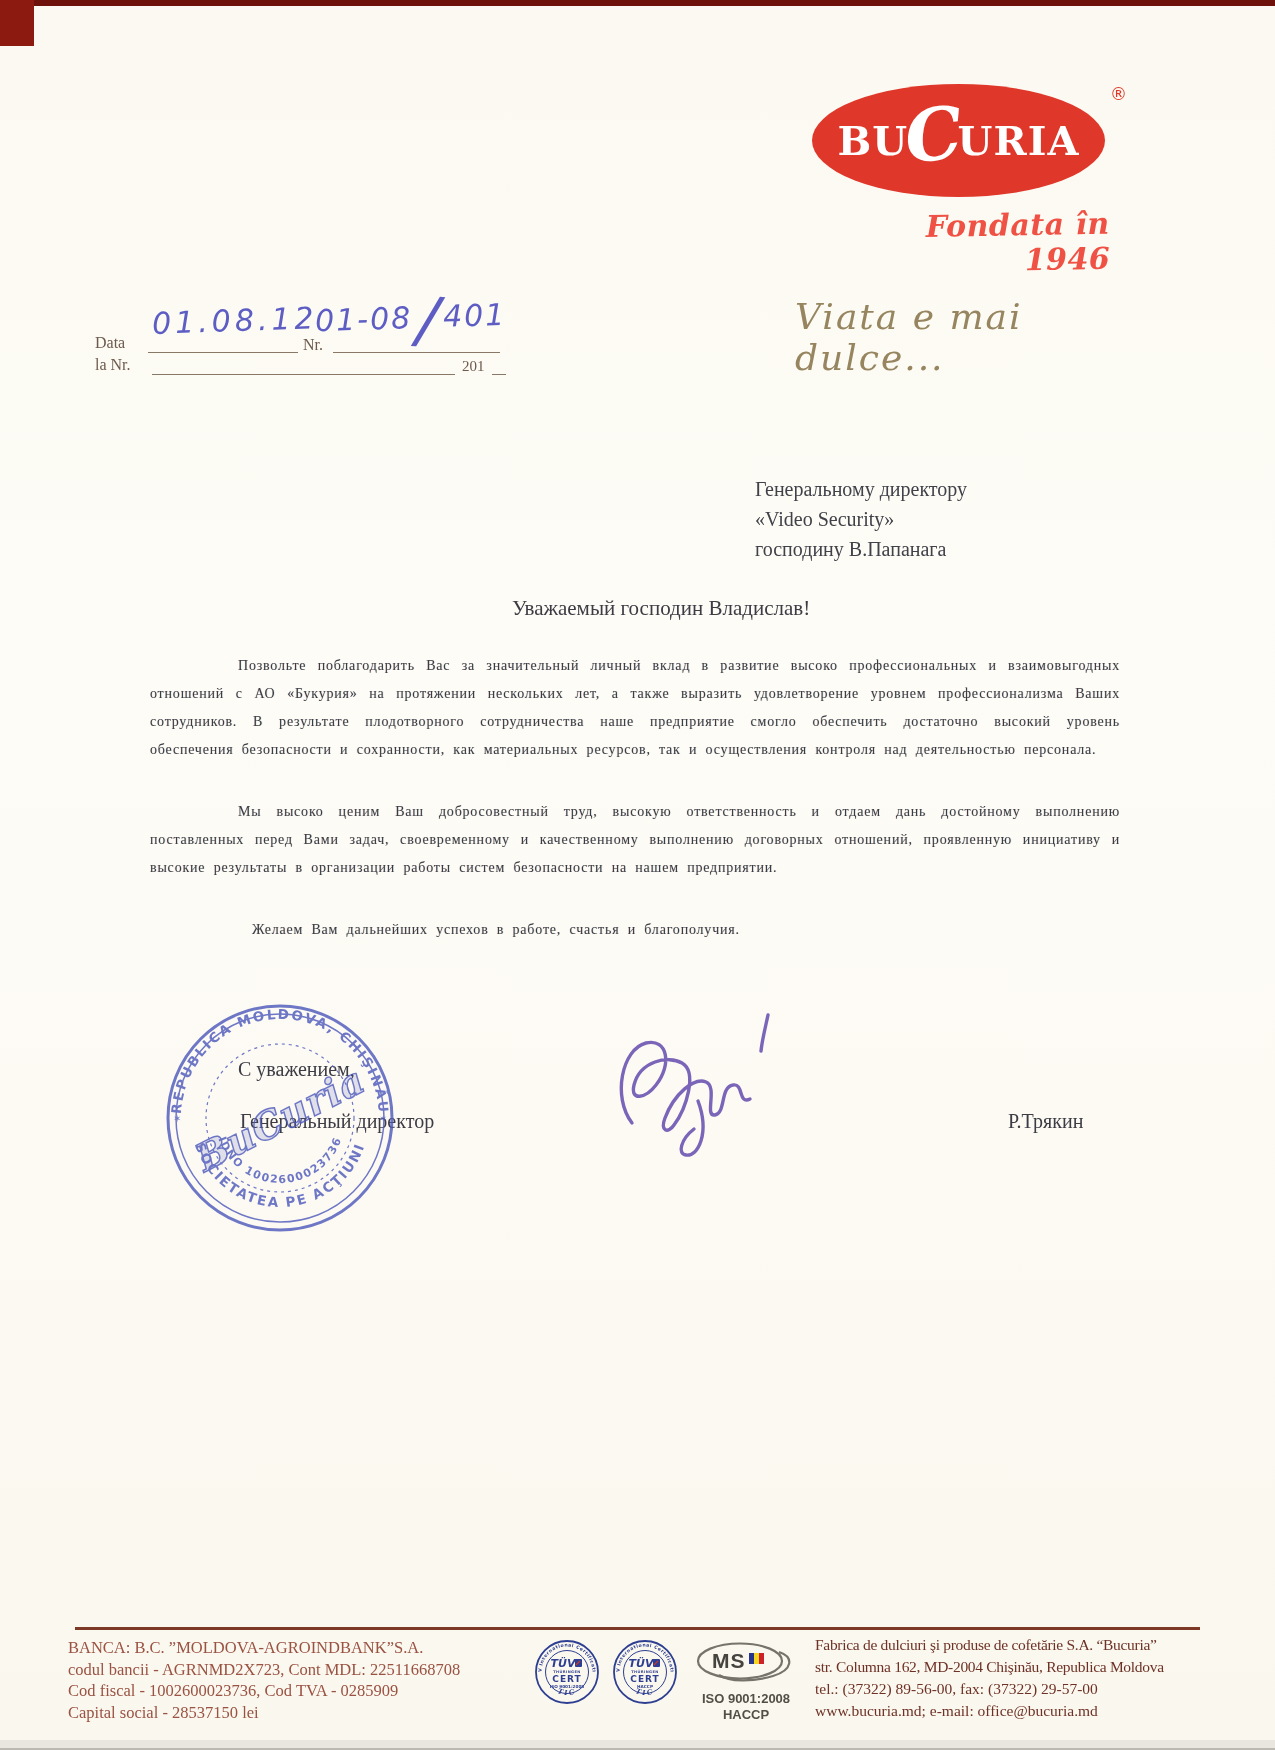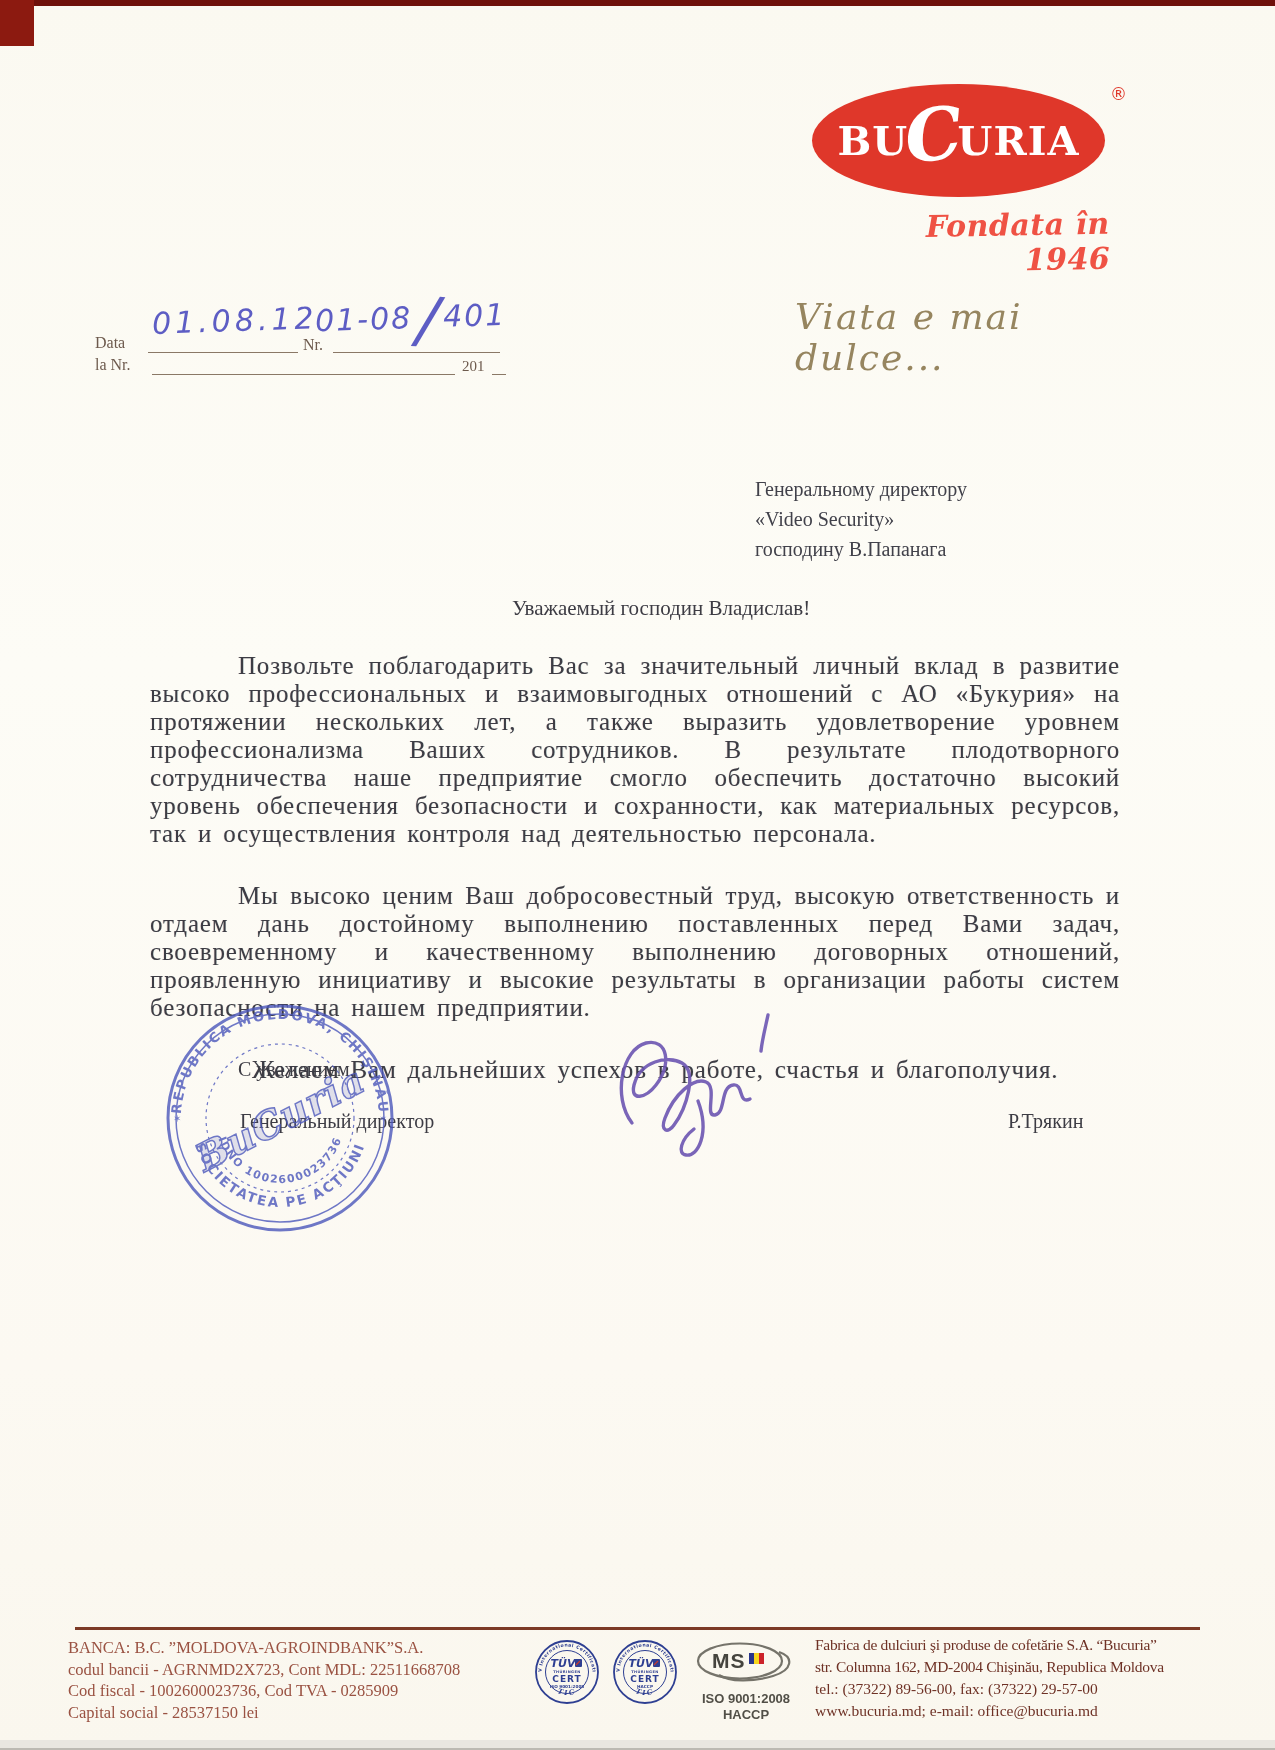--- a/index.html
+++ b/index.html
@@ -23,21 +23,21 @@
   
   .ref-label{position:absolute;font-size:16px;color:#6d5a4d;}
   .rule{position:absolute;height:0;border-bottom:1.6px solid #8a7866;}
   .hand{position:absolute;font-family:"DejaVu Sans",cursive;font-style:italic;color:#5d5dc4;}
   .hw-date{left:152px;top:303px;font-size:30px;letter-spacing:4px;transform:rotate(-2deg);}
   .hw-nr{left:315px;top:300px;font-size:30px;letter-spacing:2px;transform:rotate(-2deg);white-space:nowrap;}
   .hw-slash{display:inline-block;font-size:62px;font-style:italic;line-height:0;vertical-align:-14px;margin:0 3px 0 5px;transform:rotate(6deg);}
   
   .addressee{position:absolute;left:755px;top:474px;font-size:20px;line-height:30px;color:#41414a;}
   .salutation{position:absolute;left:512px;top:596px;font-size:21px;color:#3d3c44;}
-  .letter-body{position:absolute;left:150px;top:652px;width:970px;font-size:25px;line-height:28px;
+  .letter-body{position:absolute;left:150px;top:652px;width:970px;font-size:14px;line-height:28px;
                text-align:justify;color:#3d3c44;letter-spacing:.8px;word-spacing:4px;}
   .letter-body p{margin:0 0 34px;text-indent:88px;
                text-shadow:.6px 0 0 rgba(0,150,160,.14),-.6px 0 0 rgba(190,40,40,.12);}
   .letter-body p:last-child{margin:14px;}
   .closing{position:absolute;left:238px;top:1058px;font-size:20px;color:#3d3c44;}
   .signer-title{position:absolute;left:240px;top:1110px;font-size:20px;color:#3d3c44;}
   .signer-name{position:absolute;left:1008px;top:1110px;font-size:20px;color:#3d3c44;}
   
   .stamp{position:absolute;left:163px;top:1001px;opacity:.8;}
   .stamp-ring-text{font:700 13.5px "DejaVu Sans",sans-serif;fill:#4b57bb;letter-spacing:2px;}

